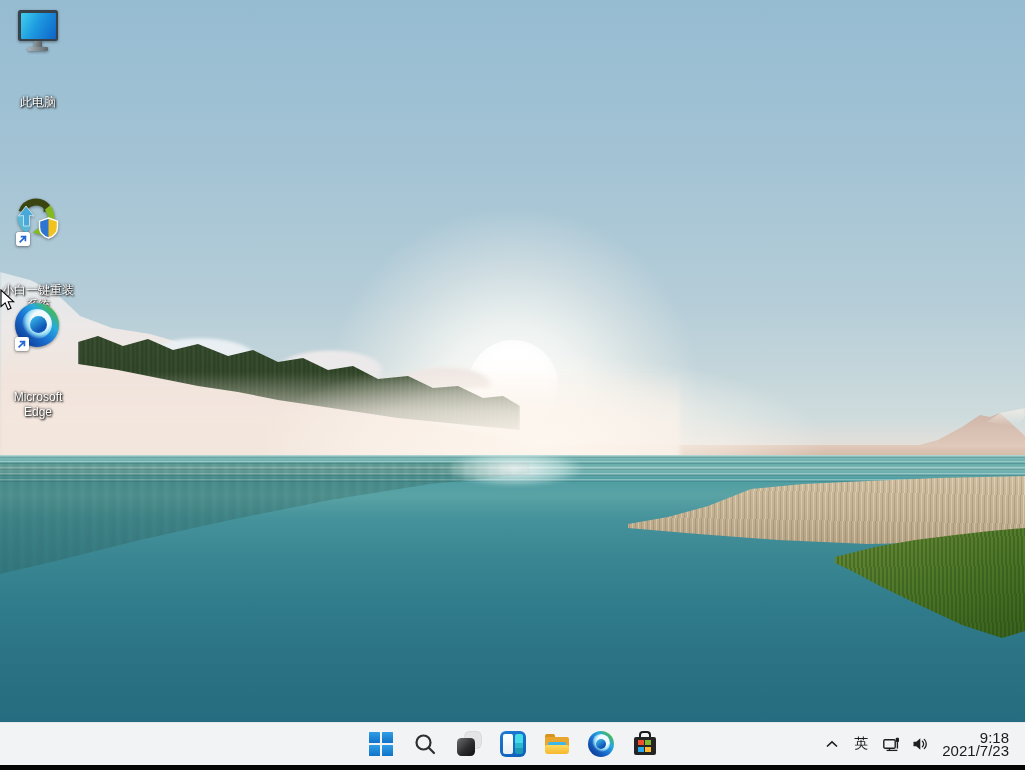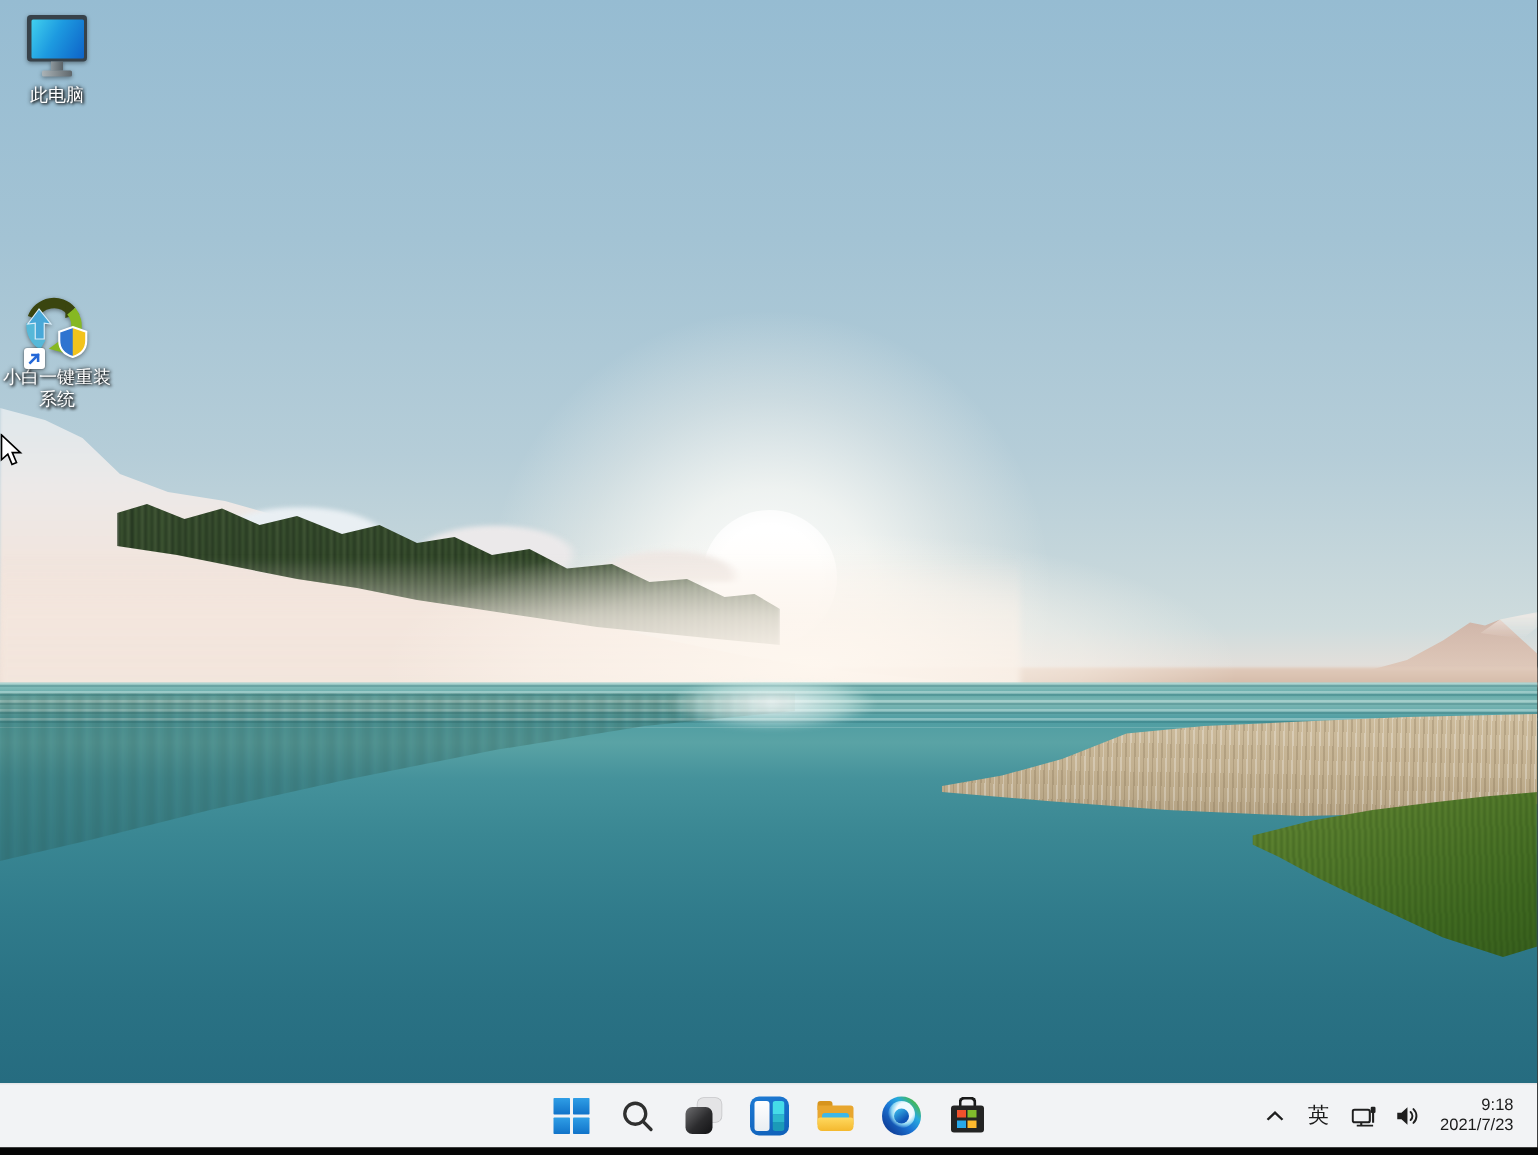--- a/index.html
+++ b/index.html
@@ -66,21 +66,21 @@
       linear-gradient(180deg,#cfbe9f 0%,#c2b090 55%,#b2a081 100%);
     clip-path:polygon(0 50px,40px 43px,80px 32px,123px 15px,175px 10px,240px 7px,310px 4px,397px 2px,397px 62px,330px 68px,240px 70px,150px 66px,70px 60px,0 54px);
     filter:blur(.5px);}
   .grass{left:700px;top:505px;width:325px;height:137px;
     background:
       repeating-linear-gradient(88deg,rgba(28,60,12,.3) 0 2px,rgba(0,0,0,0) 2px 4px),
       linear-gradient(160deg,#7fa047 0%,#5c8230 45%,#426c22 80%,#38601d 100%);
     clip-path:polygon(135px 52px,175px 42px,215px 35px,255px 30px,290px 26px,325px 23px,325px 126px,302px 133px,262px 120px,215px 98px,178px 80px,152px 66px,135px 58px);
     filter:blur(.6px);}
   
-  .dicon{position:absolute;left:0;width:76px;display:flex;flex-direction:column;align-items:center;cursor:default;}
+  .dicon{position:absolute;left:0;width:76px;display:flex;flex-direction:column;align-items:center;cursor:default;gap:39px;}
   .dicon .art{position:relative;width:46px;height:46px;filter:drop-shadow(0 1px 1.5px rgba(0,0,0,.4));}
   .dicon .lbl{margin-top:2px;font-size:12px;line-height:15px;color:#fff;text-align:center;
     text-shadow:1px 1px 2px #000,0 0 3px rgba(0,0,0,.9);max-width:76px;}
   .badge{position:absolute;width:14px;height:14px;background:#fff;border-radius:2px;
     box-shadow:0 0 1px rgba(0,0,0,.6);display:flex;align-items:center;justify-content:center;}
   
   .pc-monitor{position:absolute;left:3px;top:2px;width:40px;height:31px;background:#37424a;border-radius:2.5px;padding:2.5px;}
   .pc-screen{width:100%;height:100%;border-radius:1px;background:linear-gradient(118deg,#41d0ee 0%,#1d9ae0 45%,#0e63c8 100%);}
   .pc-neck{position:absolute;left:19px;top:33px;width:8px;height:6px;background:linear-gradient(90deg,#8d979c,#5a6368);}
   .pc-base{position:absolute;left:13px;top:39px;width:20px;height:4px;border-radius:1px;background:linear-gradient(90deg,#aab3b7,#5f676b);}
@@ -126,21 +126,21 @@
     background:linear-gradient(180deg,#ffd95e,#f4b82e);}
   .store-wrap{position:relative;width:26px;height:26px;}
   .store-handle{position:absolute;left:7px;top:0;width:12px;height:9px;border:2.6px solid #1a1a1a;border-bottom:none;border-radius:4px 4px 0 0;}
   .store-bag{position:absolute;left:2px;top:6px;width:22px;height:18px;background:#242424;border-radius:2px;
     display:flex;align-items:center;justify-content:center;}
   .store-flag{display:grid;grid-template:5.5px 5.5px/5.5px 5.5px;gap:1.5px;}
   
   .tb-tray{position:absolute;right:0;top:0;height:100%;display:flex;align-items:center;padding-right:12px;}
   .tray-btn{height:36px;display:flex;align-items:center;justify-content:center;border-radius:4px;cursor:pointer;color:#1b1b1b;}
   .ime{font-size:14px;width:30px;}
-  .clock{flex-direction:column;align-items:flex-end;justify-content:center;font-size:11px;line-height:13.5px;padding:0 4px;margin-left:4px;color:#1b1b1b;}
+  .clock{flex-direction:column;align-items:flex-end;justify-content:center;font-size:15px;line-height:13.5px;padding:0 4px;margin-left:4px;color:#1b1b1b;}
   
   .cursor{position:absolute;left:-1px;top:289px;pointer-events:none;}
 </style>
 </head>
 <body>
 
 <div class="screen">
 
   <div class="wallpaper">
     <div class="wp sky"></div>
@@ -194,20 +194,34 @@
       </svg>
       <div class="badge" style="left:1px;bottom:-4px;">
         <svg width="10" height="10" viewBox="0 0 10 10">
             <path d="M2.2 7.8 L7.4 2.6 M7.4 2.6 H3.6 M7.4 2.6 V6.4" stroke="#2468d8" stroke-width="1.7" fill="none" stroke-linecap="square"></path>
           </svg>
       </div>
     </div>
     <div class="lbl">小白一键重装系统</div>
   </div>
 
+  <div class="dicon" style="top:303px;">
+    <div class="art">
+      <div class="edge-logo" style="width:44px;height:44px;">
+          <div class="e1"></div>
+          <div class="e2"></div>
+        </div>
+      <div class="badge" style="left:0;bottom:-2px;">
+        <svg width="10" height="10" viewBox="0 0 10 10">
+            <path d="M2.2 7.8 L7.4 2.6 M7.4 2.6 H3.6 M7.4 2.6 V6.4" stroke="#2468d8" stroke-width="1.7" fill="none" stroke-linecap="square"></path>
+          </svg>
+      </div>
+    </div>
+    <div class="lbl">Microsoft Edge</div>
+  </div>
 
   <svg class="cursor" width="20" height="24" viewBox="0 0 20 24">
     <path d="M2 1 L2 17.5 L6.2 13.8 L9 20.6 L12 19.3 L9.2 12.7 L14.6 12.7 Z" fill="#fff" stroke="#000" stroke-width="1.1"></path>
   </svg>
 
   <div class="taskbar">
     <div class="tb-center">
 
       <div class="tb-btn" title="windows-start-icon">
         <div class="start-grid">

